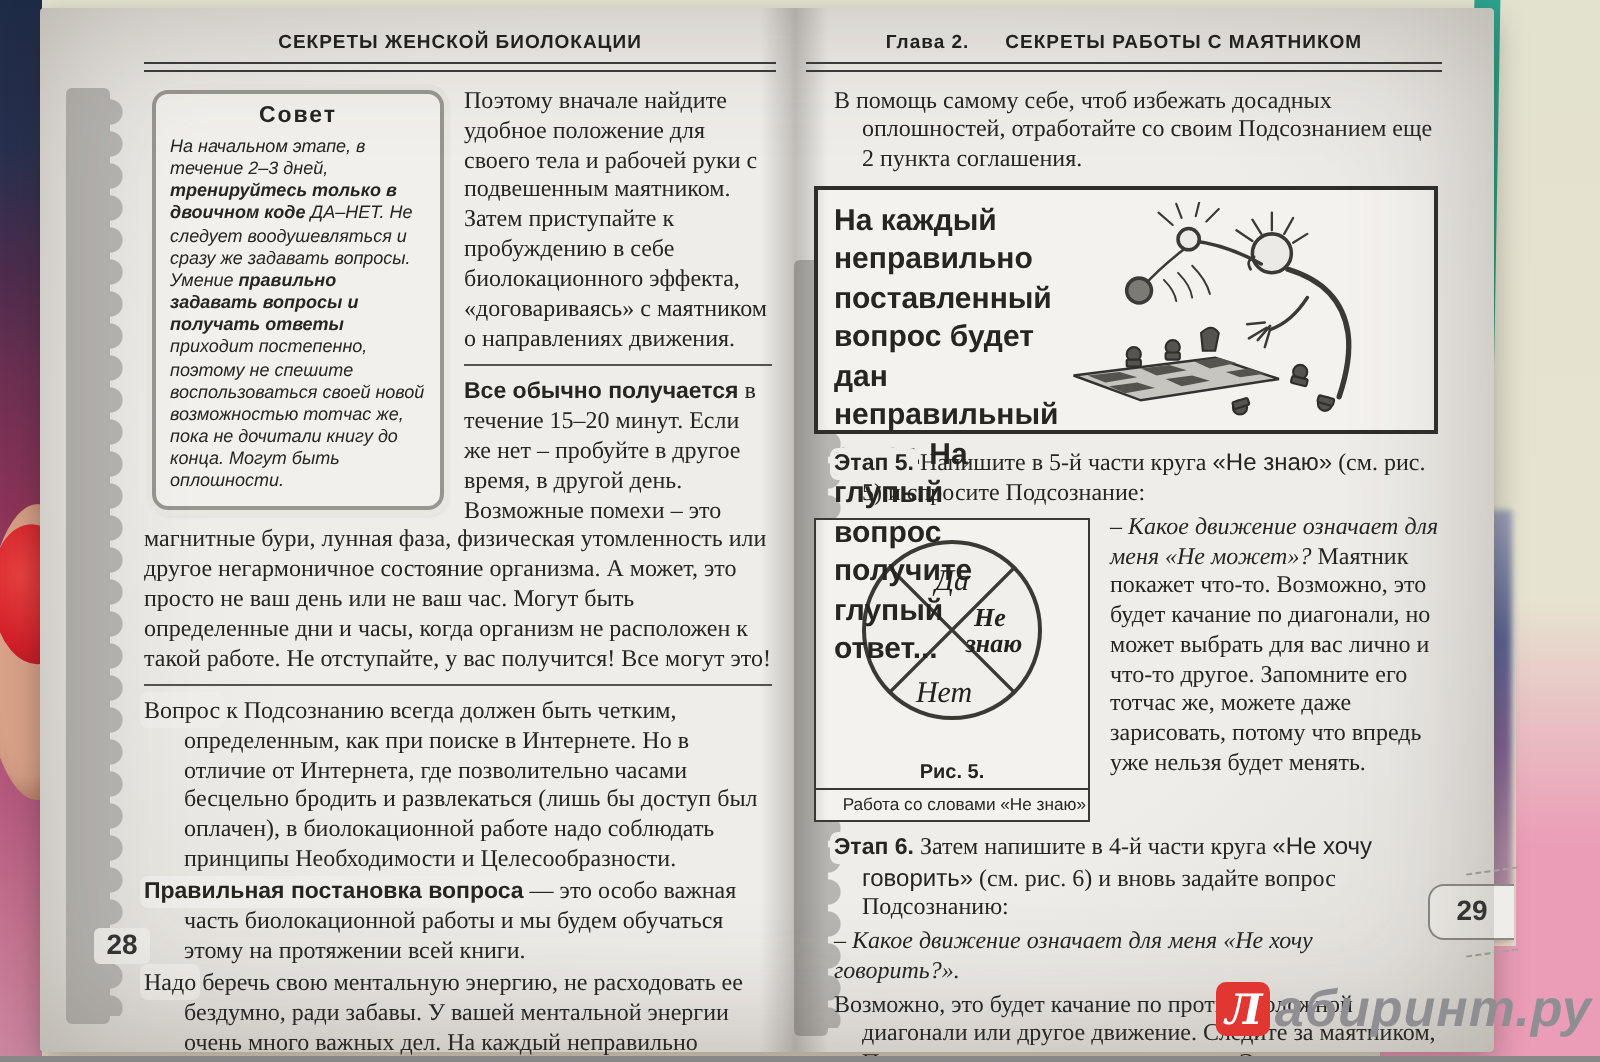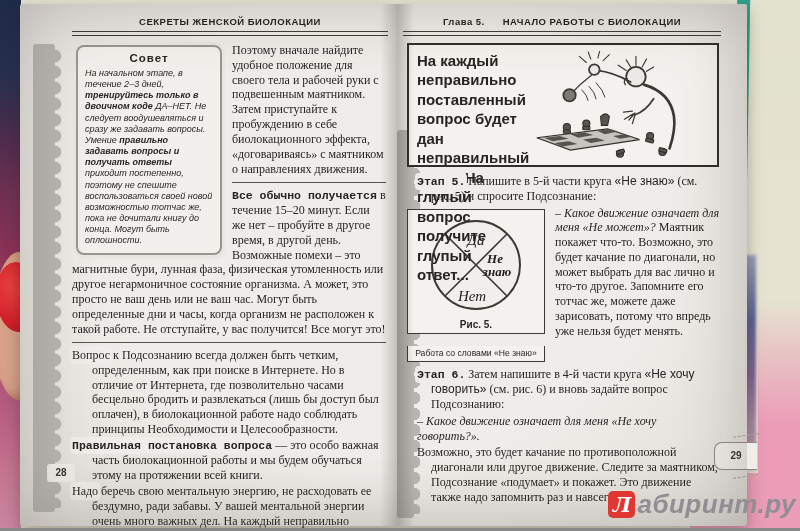--- a/index.html
+++ b/index.html
@@ -42,56 +42,56 @@
   .lp-rule{margin-left:38px;}
   .rp-hd{display:flex;justify-content:center;gap:18px;}
   
   .band{position:absolute;background:#b7b5b1;border-radius:3px;z-index:0;}
   .band::after{content:"";position:absolute;left:100%;top:4px;bottom:4px;width:7px;
     background-image:radial-gradient(circle at 0 8px,#b7b5b1 6px,rgba(0,0,0,0) 6.6px);
     background-size:7px 16px;background-repeat:repeat-y;}
   .lp-band{left:13px;top:40px;width:22px;height:468px;}
   .rp-band{left:4px;top:126px;width:17px;bottom:8px;}
   .pagenum{position:absolute;font-family:"Liberation Sans",sans-serif;font-weight:bold;
-    font-size:10px;display:flex;align-items:center;justify-content:center;z-index:2;color:#333;}
+    font-size:14px;display:flex;align-items:center;justify-content:center;z-index:2;color:#333;}
   .pn-left{left:27px;top:460px;width:28px;height:18px;background:#efede9;border-radius:3px;}
   .pn-right{right:-10px;top:438px;width:42px;height:26px;background:#efede9;
     border:1.6px solid #8b8a85;border-right:none;border-radius:8px 0 0 8px;}
   .pn-right::before,.pn-right::after{content:"";position:absolute;right:-2px;width:26px;height:0;
     border-top:1.4px dashed #a3a29c;transform:rotate(-8deg);}
   .pn-right::before{top:-8px;} .pn-right::after{bottom:-8px;}
   
   .lp-content{position:relative;margin:0 2px 0 38px;z-index:1;}
   .advice{float:left;width:146px;box-sizing:border-box;margin:2px 10px 4px 4px;
     background:#f2f0ec;border:2px solid #98968f;border-radius:8px;padding:4px 7px 6px 7px;
     font-family:"Liberation Sans",sans-serif;font-size:9px;line-height:1.24;font-style:italic;
     box-shadow:0 0 0 3px #e9e7e2, 1px 2px 3px rgba(0,0,0,.18);}
   .advice-title{font-style:normal;font-weight:bold;font-size:11.5px;text-align:center;
     letter-spacing:1px;margin-bottom:3px;}
   .b{font-weight:bold;}
   .thin-rule{border:none;border-top:1px solid #55534e;margin:5px 0 5px 0;}
   p{margin:0 0 2px 0;}
   .hang{padding-left:20px;text-indent:-20px;margin-bottom:1px;}
-  .lead{font-family:Liberation Mono, monospace;font-weight:bold;font-size:11.5px;}
+  .lead{font-family:Liberation Sans, sans-serif;font-weight:bold;font-size:11.5px;}
   .notch{background:#efede9;box-shadow:0 0 0 2px #efede9;border-radius:2px;margin-top:28px;}
   .sans-b{font-family:"Liberation Sans",sans-serif;font-weight:normal;}
   .it{font-style:italic;}
   
   .rp-content{position:relative;margin-left:14px;z-index:1;}
   .hang14{padding-left:14px;text-indent:-14px;}
   .callout-box{display:flex;gap:4px;box-sizing:border-box;margin:6px 2px 7px -10px;
     border:2.4px solid #2e2d2a;background:#f4f2ee;padding:6px 4px 4px 8px;height:124px;}
   .callout-text{width:106px;flex:0 0 auto;font-family:"Liberation Sans",sans-serif;
     font-weight:bold;font-size:15px;line-height:1.3;font-style:normal;}
   .callout-art{flex:1;}
   .figure{float:left;width:138px;margin:3px 10px 2px -10px;}
   .figure-box{border:1.6px solid #3a3934;background:#f4f2ee;padding:5px 4px 1px 4px;text-align:center;}
-  .figure-caption-title{font-family:"Liberation Sans",sans-serif;font-weight:bold;font-size:10px;margin-top:1px;}
-  .figure-caption{font-family:"Liberation Sans",sans-serif;font-size:8.6px;text-align:center;
-    background:#f4f2ee;border:1.6px solid #3a3934;border-top:none;padding:2px 1px 3px 1px;margin-top:12px;}
+  .figure-caption-title{font-family:"Liberation Sans",sans-serif;font-weight:bold;font-size:10px;margin-top:12px;}
+  .figure-caption{font-family:"Liberation Sans",sans-serif;font-size:8.6px;text-align:right;
+    background:#f4f2ee;border:1.6px solid #3a3934;border-top:none;padding:2px 1px 3px 1px;}
   .clear{clear:both;}
   
   .watermark{position:absolute;right:4px;bottom:8px;display:flex;align-items:center;z-index:20;}
   .wm-badge{width:27px;height:27px;border-radius:5px;background:#e03733;color:#fff;
     font-family:"DejaVu Serif",serif;font-weight:bold;font-style:italic;font-size:21px;
     display:flex;align-items:center;justify-content:center;margin-right:2px;}
   .wm-text{font-family:Liberation Sans, sans-serif;font-weight:bold;font-style:italic;
     font-size:26px;color:#8f8f93;letter-spacing:.5px;}
 </style>
 </head>
@@ -129,28 +129,29 @@
         <hr class="thin-rule" style="clear:both">
 
         <p class="hang"><span class="notch">Вопрос</span><span> к Подсознанию всегда должен быть четким, определенным, как при поиске в Интернете. Но в отличие от Интернета, где позволительно часами бесцельно бродить и развлекаться (лишь бы доступ был оплачен), в биолокационной работе надо соблюдать принципы Необходимости и Целесообразности.</span></p>
         <p class="hang"><span class="lead notch">Правильная постановка вопроса</span><span> — это особо важная часть биолокационной работы и мы будем обучаться этому на протяжении всей книги.</span></p>
         <p class="hang"><span class="notch">Надо</span><span> беречь свою ментальную энергию, не расходовать ее бездумно, ради забавы. У вашей ментальной энергии очень много важных дел. На каждый неправильно поставленный вопрос будет дан неправильный ответ. На глупый вопрос получите глупый ответ (это касается вопросов о будущем или вопросов, в которых нет никакой необходимости). Или ответа вообще не получите, маятник будет совершать непонятные путаные движения. Для этого в «высшей кан-</span></p>
       </div>
     </div>
 
     <div class="page page-right">
       <div class="ph rp-hd">
-        <span>Глава 5.</span>
-        <span>НАЧАЛО РАБОТЫ С БИОЛОКАЦИИ</span>
+        <span>Глава 2.</span>
+        <span>СЕКРЕТЫ РАБОТЫ С МАЯТНИКОМ</span>
       </div>
       <div class="hd-rule"></div>
       <div class="band rp-band"></div>
       <div class="pagenum pn-right">29</div>
 
       <div class="rp-content">
+        <p class="hang14">В помощь самому себе, чтоб избежать досадных оплошностей, отработайте со своим Подсознанием еще 2 пункта соглашения.</p>
 
         <div class="callout-box">
           <div class="callout-text">На каждый неправильно поставленный вопрос будет дан неправильный ответ. На глупый вопрос получите глупый ответ...</div>
           <div class="callout-art">
             <svg width="100%" height="108" viewBox="0 0 200 122">
               <g fill="none" stroke="#3a3934" stroke-width="2" stroke-linecap="round">
                 <path d="M112 18 l-5 -8 M118 16 l0 -10 M125 18 l5 -9 M107 22 l-9 -6 M130 23 l8 -5" stroke-width="1.3"></path>
                 <circle cx="118" cy="29" r="11" fill="#eceae6"></circle>
                 <path d="M108 31 q-5 2 -2 7" stroke-width="1.5"></path>
                 <path d="M127 38 q30 9 34 36 q2 15 -5 36" stroke-width="3"></path>

